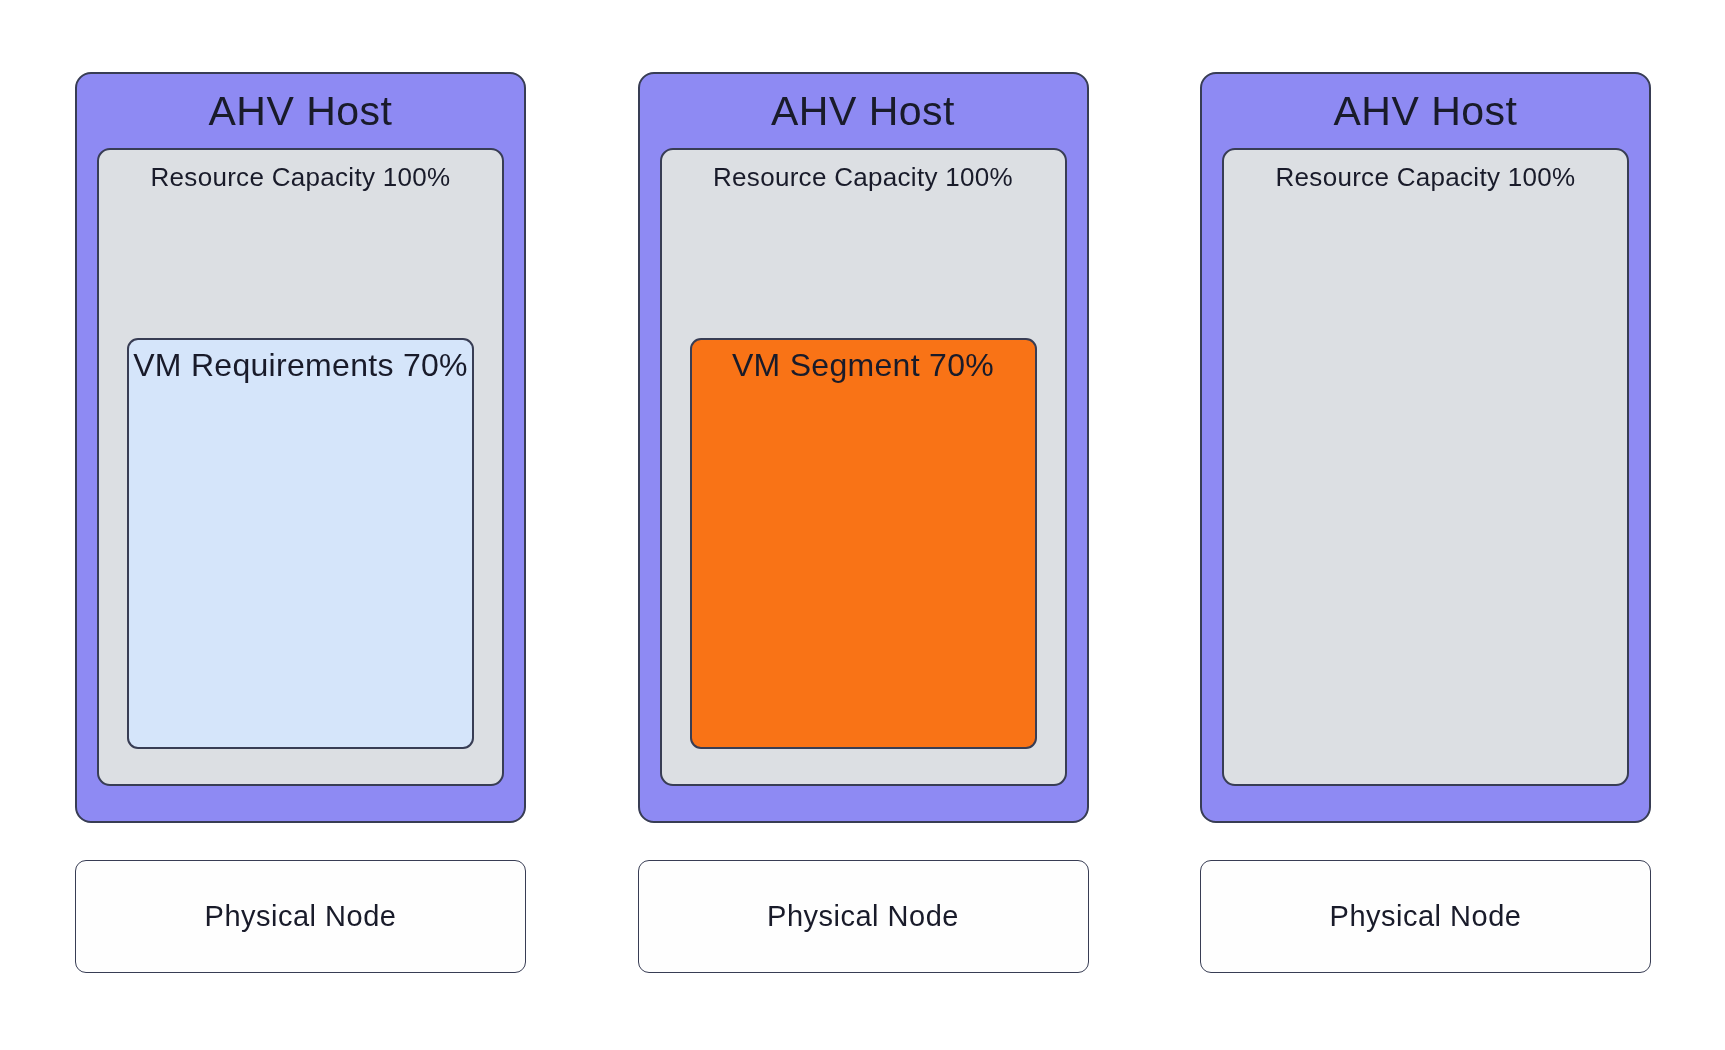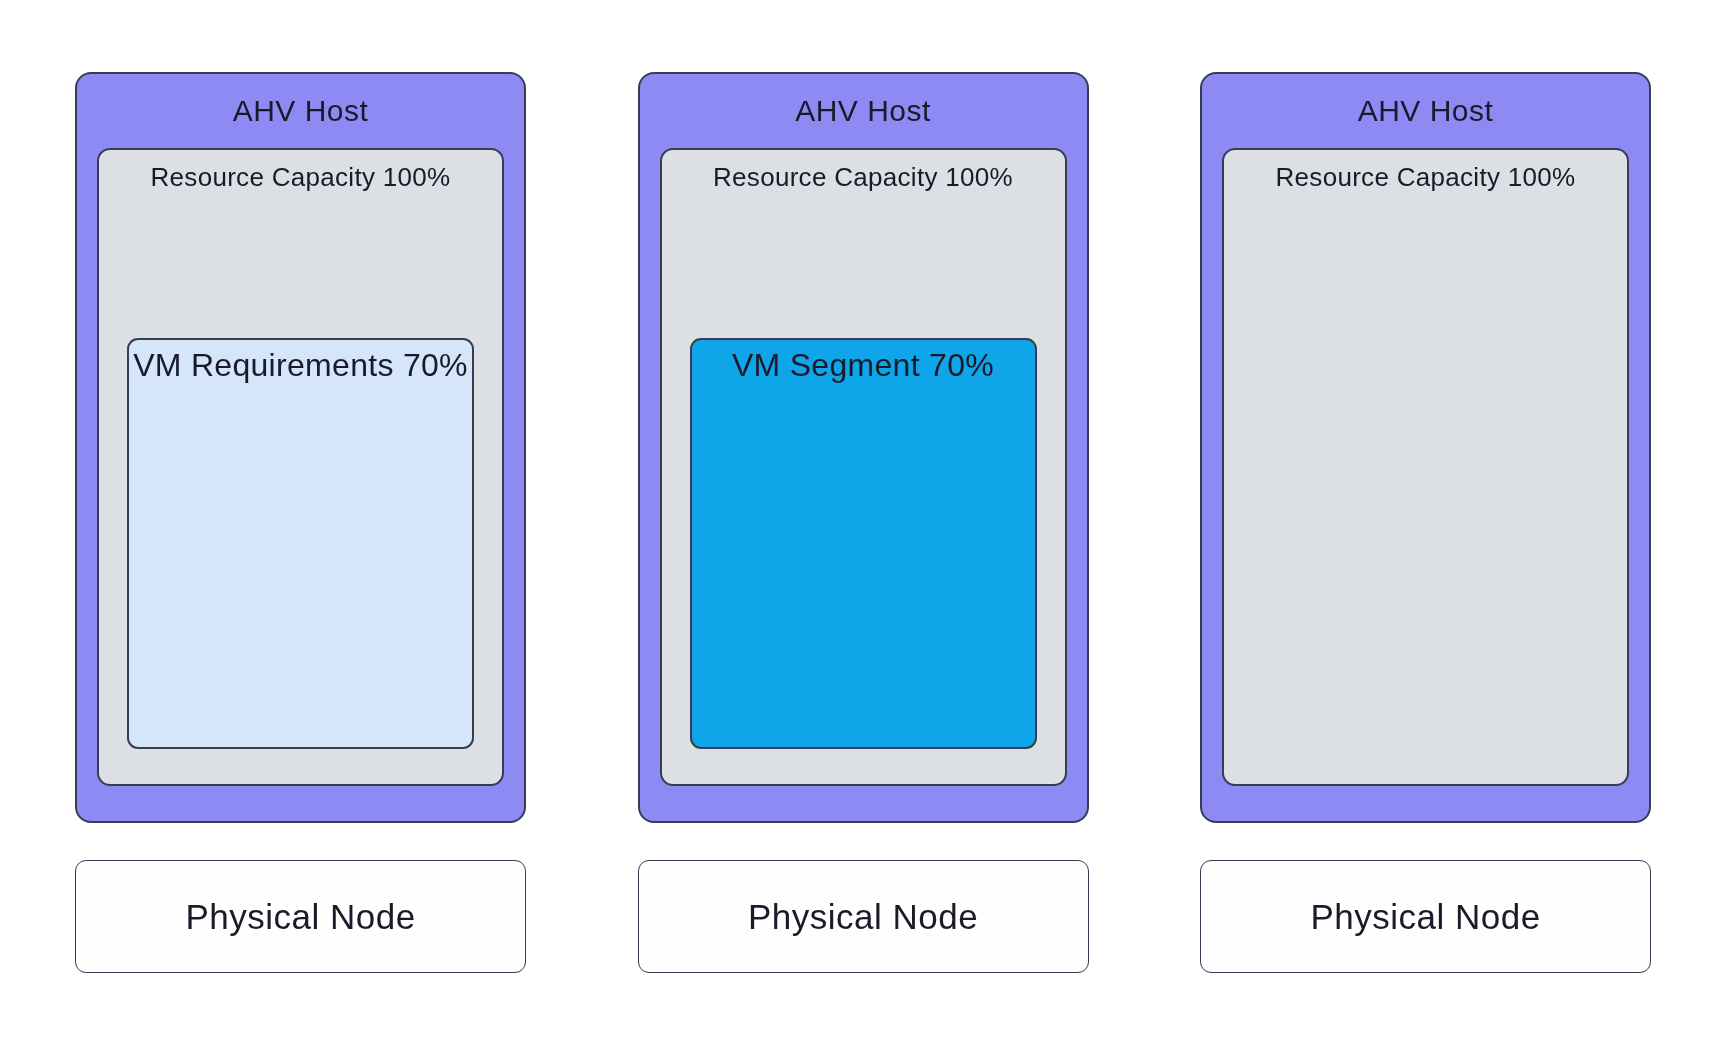--- a/index.html
+++ b/index.html
@@ -36,21 +36,21 @@
     border-radius: 16px;
     display: flex;
     flex-direction: column;
     padding: 0 20px 35px 20px;
   }
   .host-title {
     height: 74px;
     display: flex;
     align-items: center;
     justify-content: center;
-    font-size: 30px;
+    font-size: 41px;
     letter-spacing: 0.5px;
     font-weight: 500;
   }
   .capacity {
     flex: 1;
     min-height: 0;
     box-sizing: border-box;
     background: #dcdfe3;
     border: 2px solid #383d54;
     border-radius: 13px;
@@ -87,21 +87,21 @@
   .node {
     box-sizing: border-box;
     margin-top: 37px;
     height: 113px;
     background: #fefefe;
     border: 1.5px solid #383d54;
     border-radius: 11px;
     display: flex;
     align-items: center;
     justify-content: center;
-    font-size: 35px;
+    font-size: 29px;
     letter-spacing: 0.5px;
     font-weight: 500;
   }
 </style>
 </head>
 <body>
 
 <div class="canvas" style="background-color: rgb(255, 255, 255);">
   <div class="row">
 
@@ -118,21 +118,21 @@
       <div class="node" style="background-color: rgb(254, 254, 254); border-color: rgb(56, 61, 84);">
         <span>Physical Node</span>
       </div>
     </div>
 
     <div class="column">
       <div class="host" style="background-color: rgb(142, 138, 243); border-color: rgb(56, 61, 84);">
         <div class="host-title">AHV Host</div>
         <div class="capacity" style="background-color: rgb(220, 223, 227); border-color: rgb(56, 61, 84);">
           <div class="capacity-label">Resource Capacity 100%</div>
-          <div class="vm" style="background-color: #0ea5e9; border-color: rgb(56, 61, 84);">
+          <div class="vm" style="background-color: #f97316; border-color: rgb(56, 61, 84);">
             <div class="vm-label">VM Segment 70%</div>
           </div>
         </div>
       </div>
       <div class="node" style="background-color: rgb(254, 254, 254); border-color: rgb(56, 61, 84);">
         <span>Physical Node</span>
       </div>
     </div>
 
     <div class="column">

